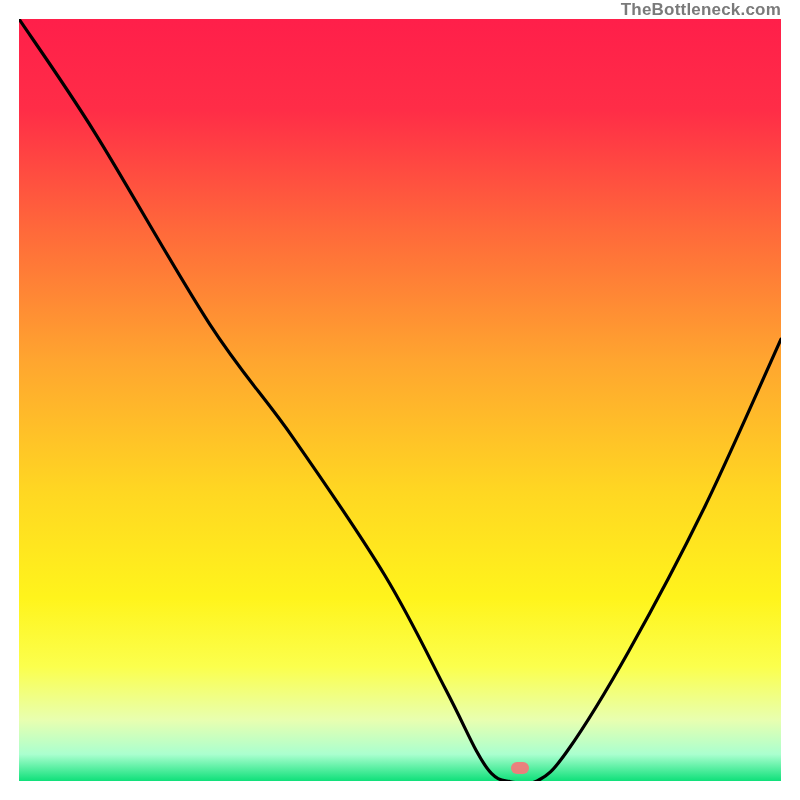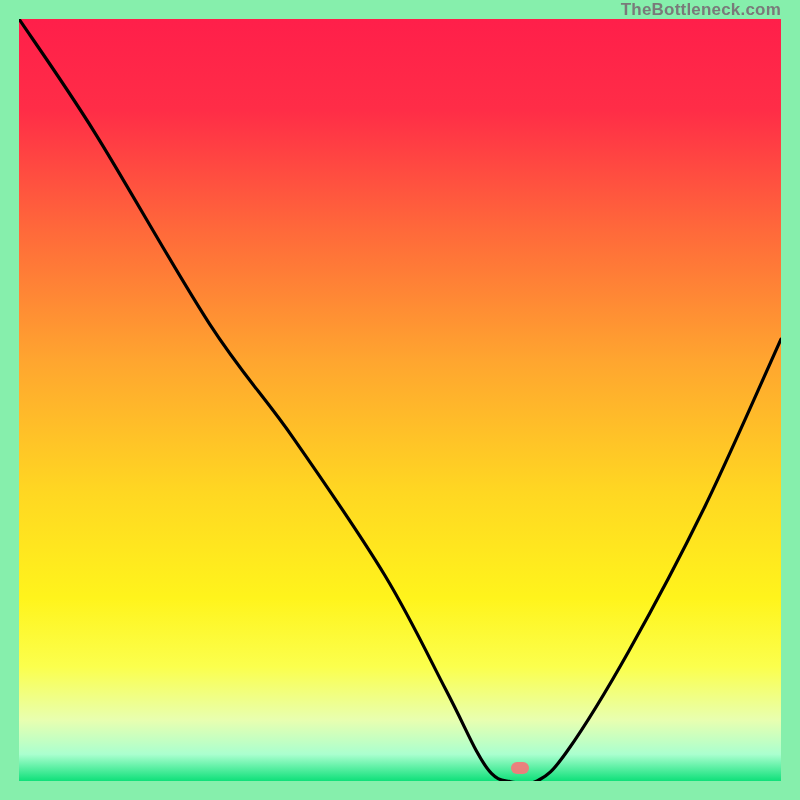--- a/index.html
+++ b/index.html
@@ -7,21 +7,21 @@
     padding: 0;
     width: 800px;
     height: 800px;
     background: #000;
     overflow: hidden;
   }
   .stage {
     position: relative;
     width: 800px;
     height: 800px;
-    background: #86efac;
+    background: #ffffff;
   }
   .plot-area {
     position: absolute;
     left: 19px;
     top: 19px;
     width: 762px;
     height: 762px;
     overflow: hidden;
   }
   .gradient-bg {

